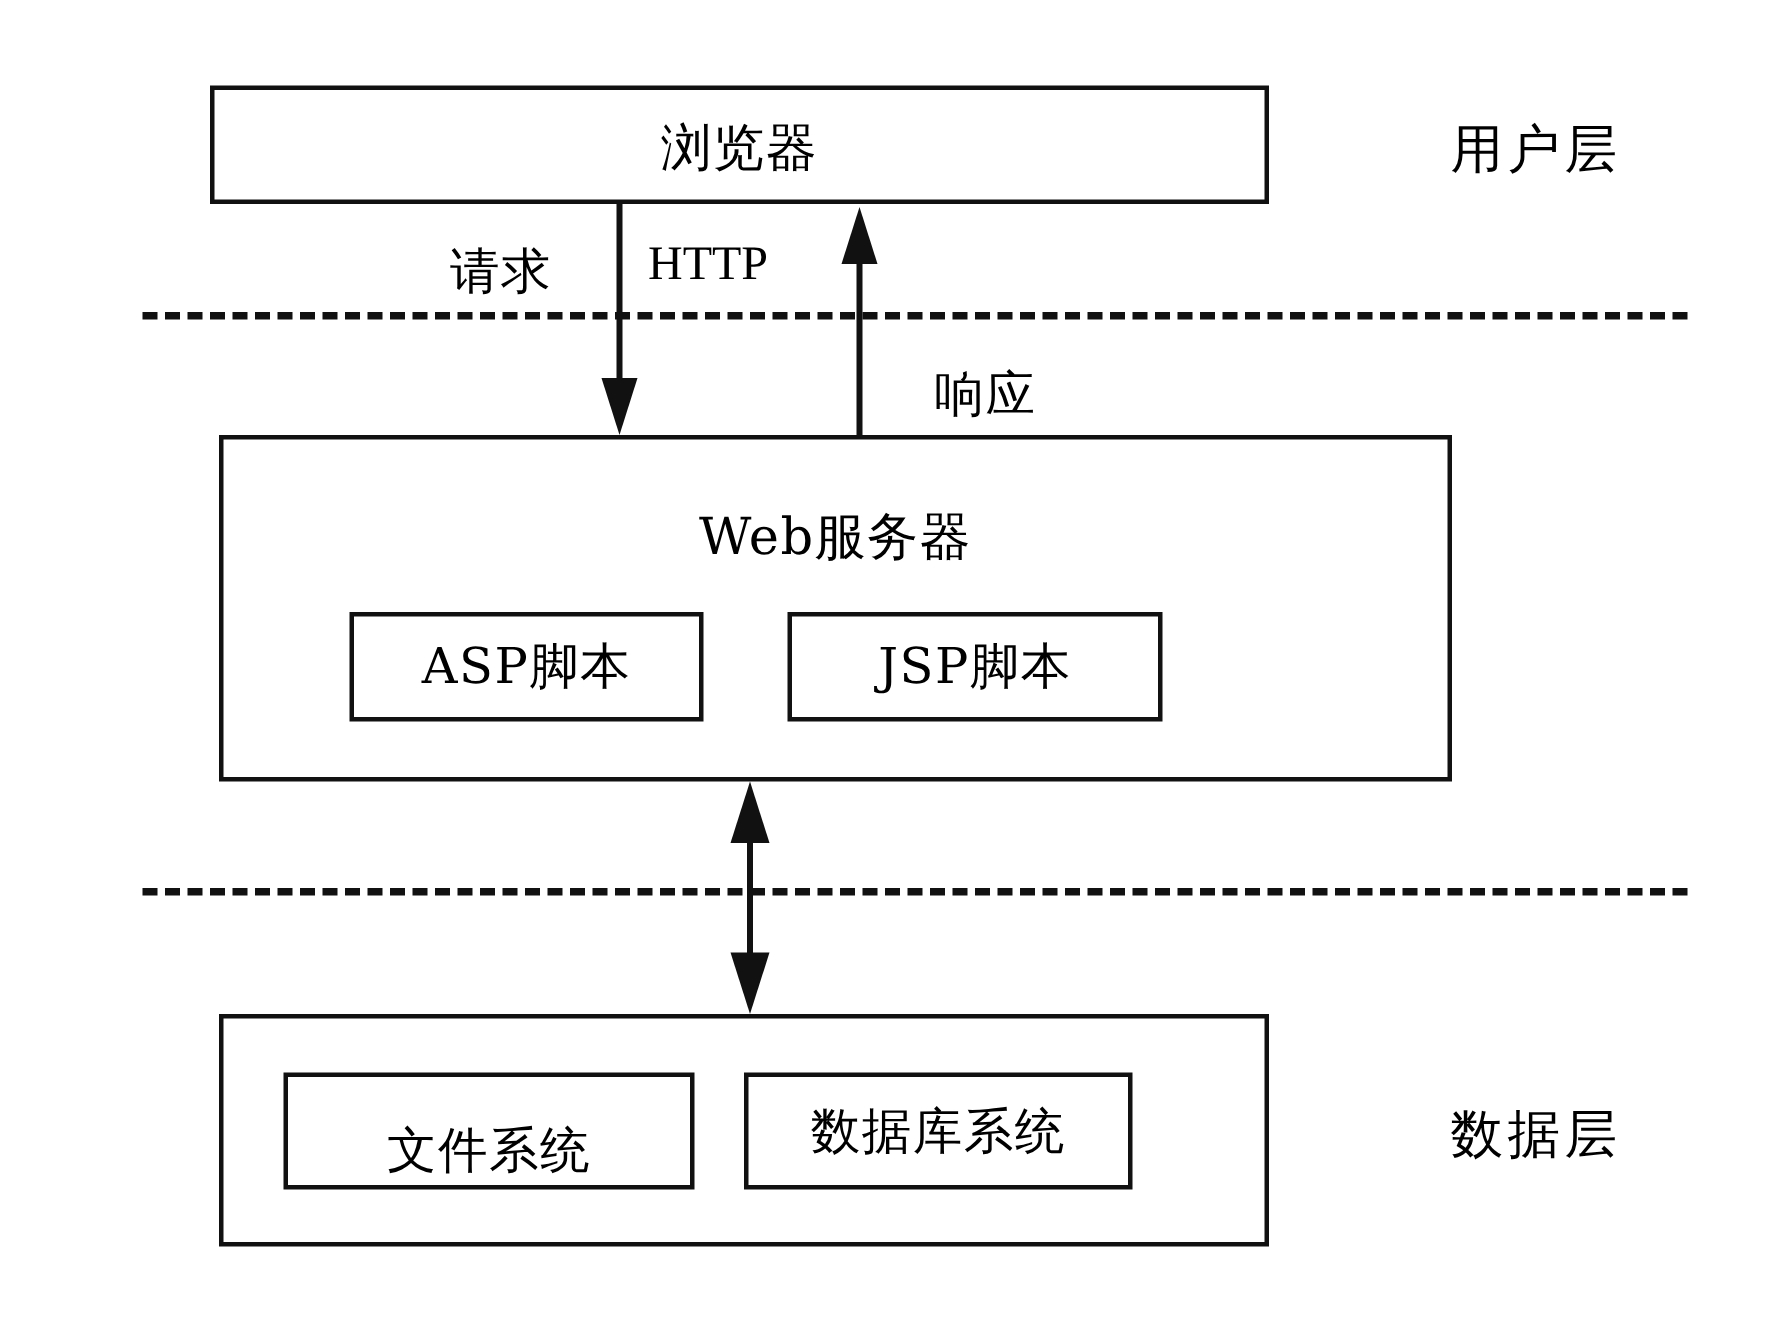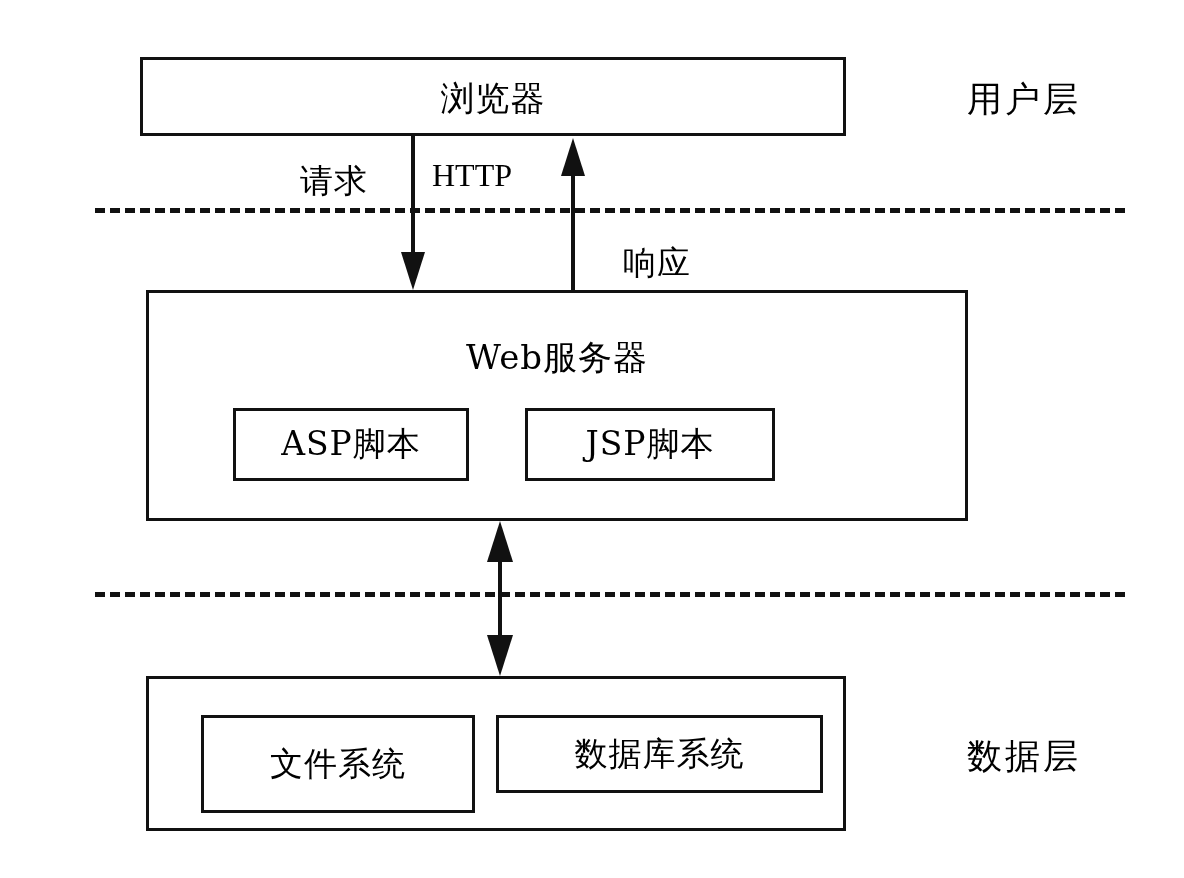--- a/index.html
+++ b/index.html
@@ -131,24 +131,24 @@
 
   <svg class="connector" style="left:0px; top:0px; width:1184px; height:878px;">
     <line x1="500" y1="545" x2="500" y2="652" stroke="#111111" stroke-width="4"></line>
     <polygon points="500,521 487,562 513,562" fill="#111111"></polygon>
     <polygon points="500,676 487,635 513,635" fill="#111111"></polygon>
   </svg>
 
   <div class="dashed-line" style="left:95px; top:592px; width:1030px;"></div>
 
   <div class="box" style="left:146px; top:676px; width:700px; height:155px;">
-    <div class="inner-box" style="left:52px; top:36px; width:274px; height:98px;">
+    <div class="inner-box" style="left:40px; top:36px; width:274px; height:78px;align-items:flex-end;">
       <span class="inner-label cjk">文件系统</span>
     </div>
 
-    <div class="inner-box" style="left:347px; top:36px; width:327px; height:78px;">
+    <div class="inner-box" style="left:347px; top:36px; width:259px; height:78px;">
       <span class="inner-label cjk">数据库系统</span>
     </div>
   </div>
 
   <div class="layer-label cjk" style="left:935px; top:733px;text-align:center;">数据层</div>
 
 </div>
 
 </body></html>

